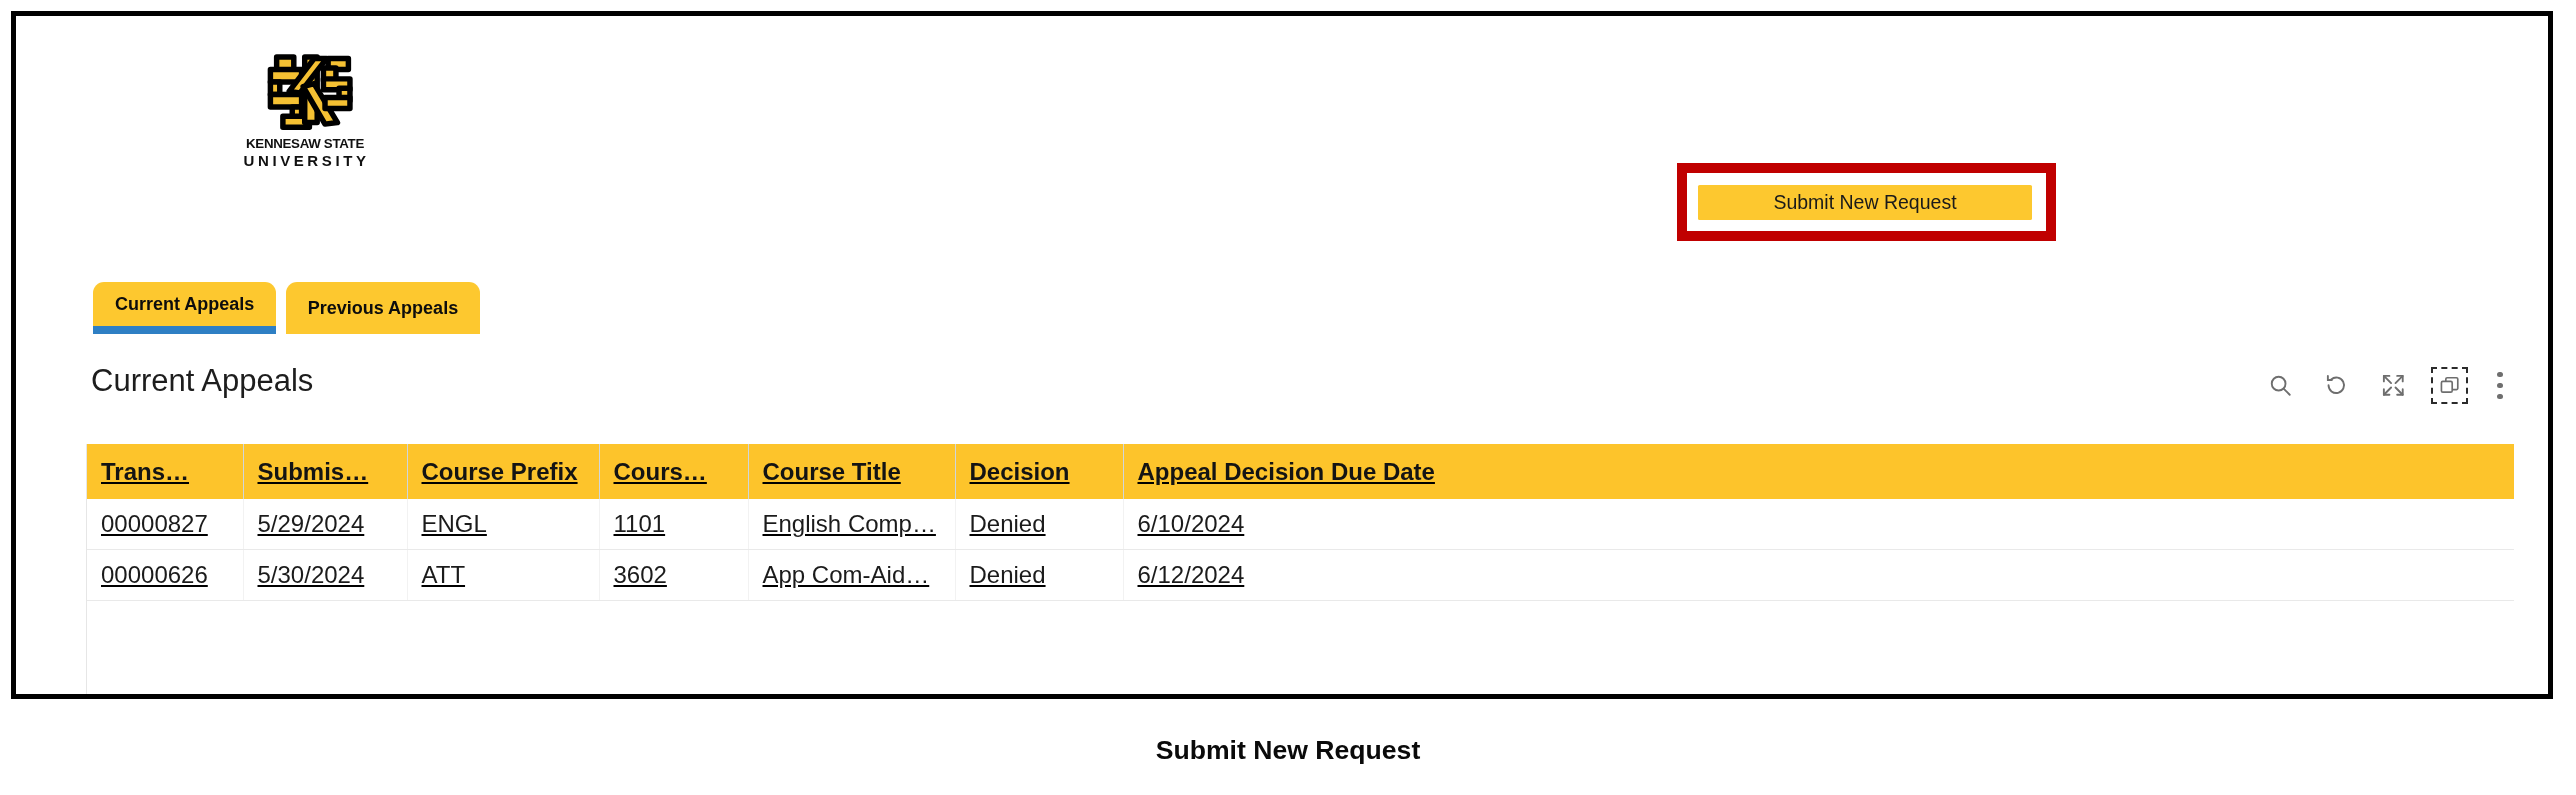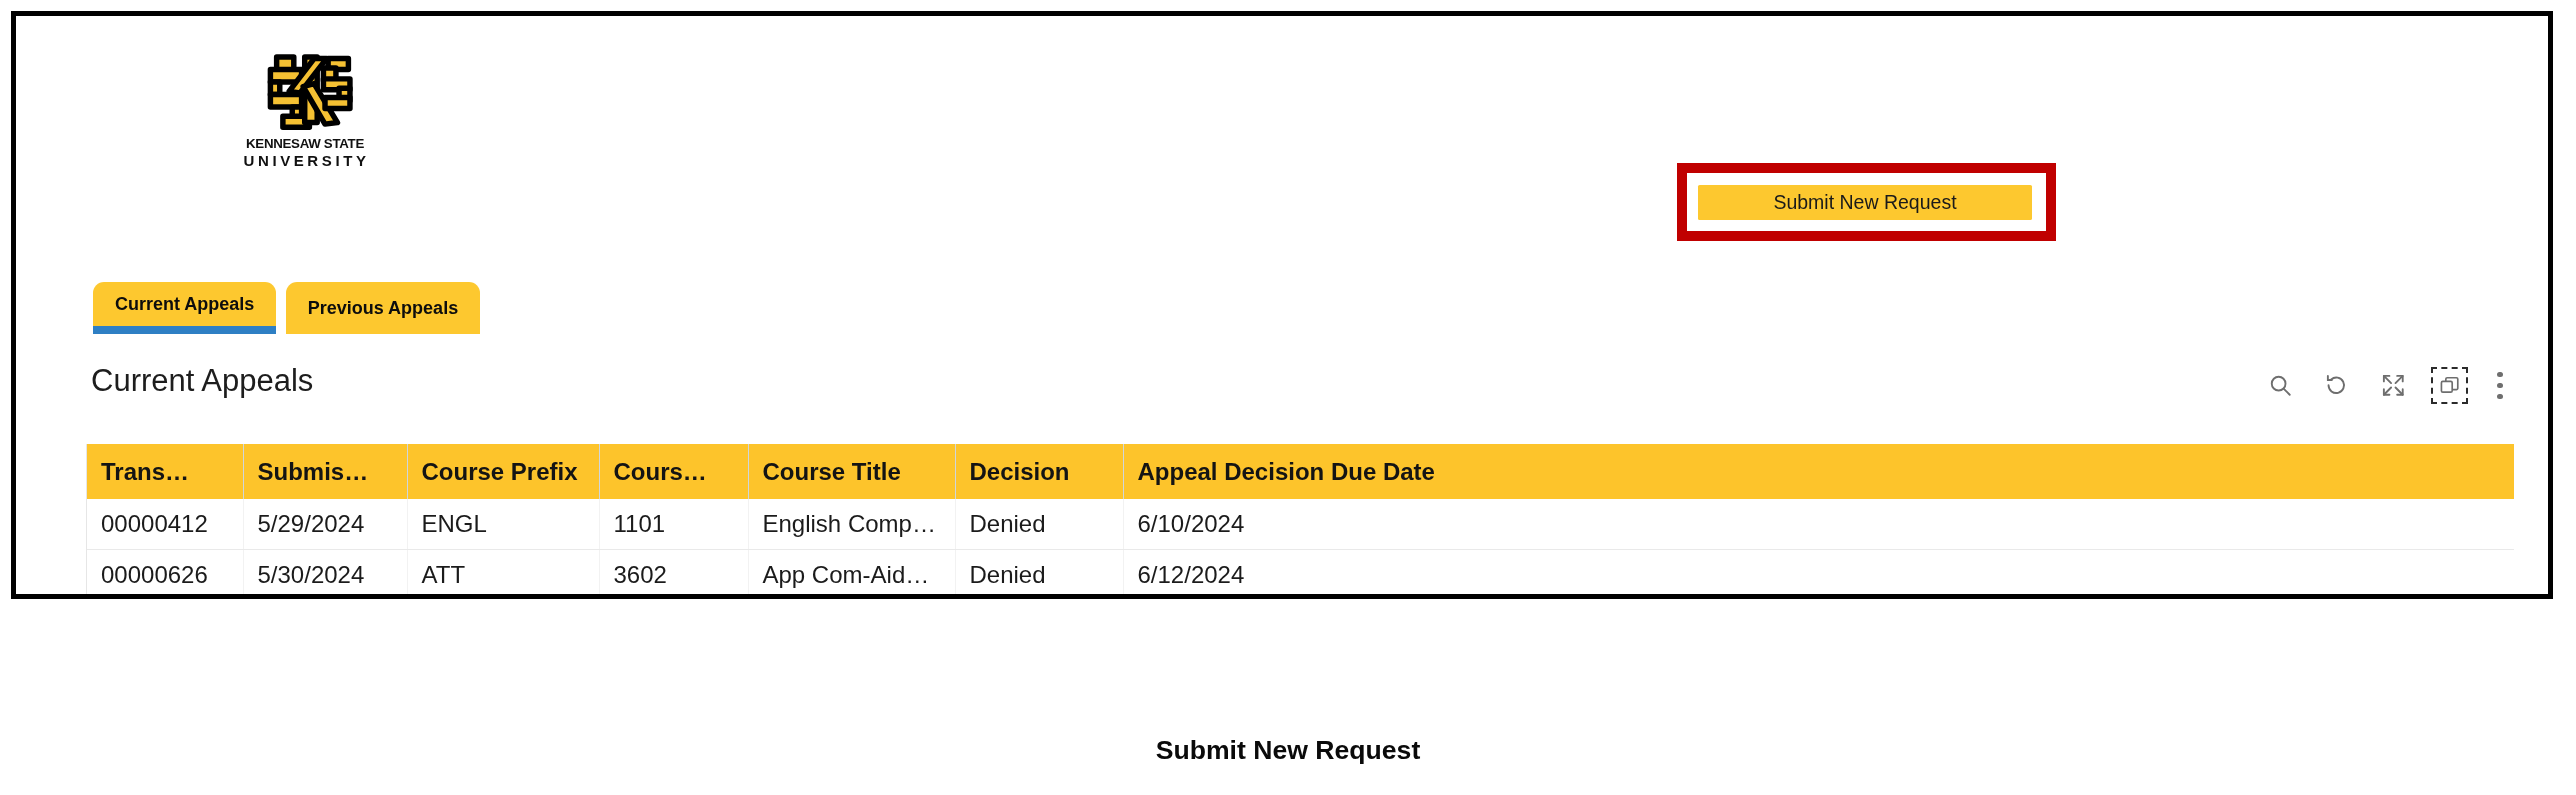--- a/index.html
+++ b/index.html
@@ -14,21 +14,21 @@
     -webkit-font-smoothing: antialiased;
     overflow: hidden;
   }
 
   
   .screen-frame {
     position: absolute;
     left: 11px;
     top: 11px;
     width: 2542px;
-    height: 588px;
+    height: 688px;
     box-sizing: border-box;
     border: 5.5px solid #000000;
     background: #a3a3a3;
     overflow: hidden;
   }
 
   .app-surface {
     position: absolute;
     inset: 0;
     background: #ffffff;
@@ -213,20 +213,21 @@
     bottom: 0;
     overflow: hidden;
     border-left: 0.8px solid #e6e6e6;
     box-sizing: border-box;
   }
   table.grid {
     width: 100%;
     border-collapse: collapse;
     table-layout: fixed;
     font-family: "Liberation Sans", sans-serif;
+    text-decoration: underline;
   }
   table.grid th {
     background: #FDC42B;
     color: #141414;
     font-size: 24px;
     font-weight: bold;
     text-align: left;
     padding: 12.5px 14px;
     height: 55px;
     box-sizing: border-box;
@@ -360,21 +361,21 @@
             <th class="col-1">Submis…</th>
             <th class="col-2">Course Prefix</th>
             <th class="col-3">Cours…</th>
             <th class="col-4">Course Title</th>
             <th class="col-5">Decision</th>
             <th class="col-6">Appeal Decision Due Date</th>
           </tr>
         </thead>
         <tbody>
           <tr>
-            <td>00000412</td>
+            <td>00000827</td>
             <td>5/29/2024</td>
             <td>ENGL</td>
             <td>1101</td>
             <td>English Comp…</td>
             <td>Denied</td>
             <td>6/10/2024</td>
           </tr>
           <tr>
             <td>00000626</td>
             <td>5/30/2024</td>

